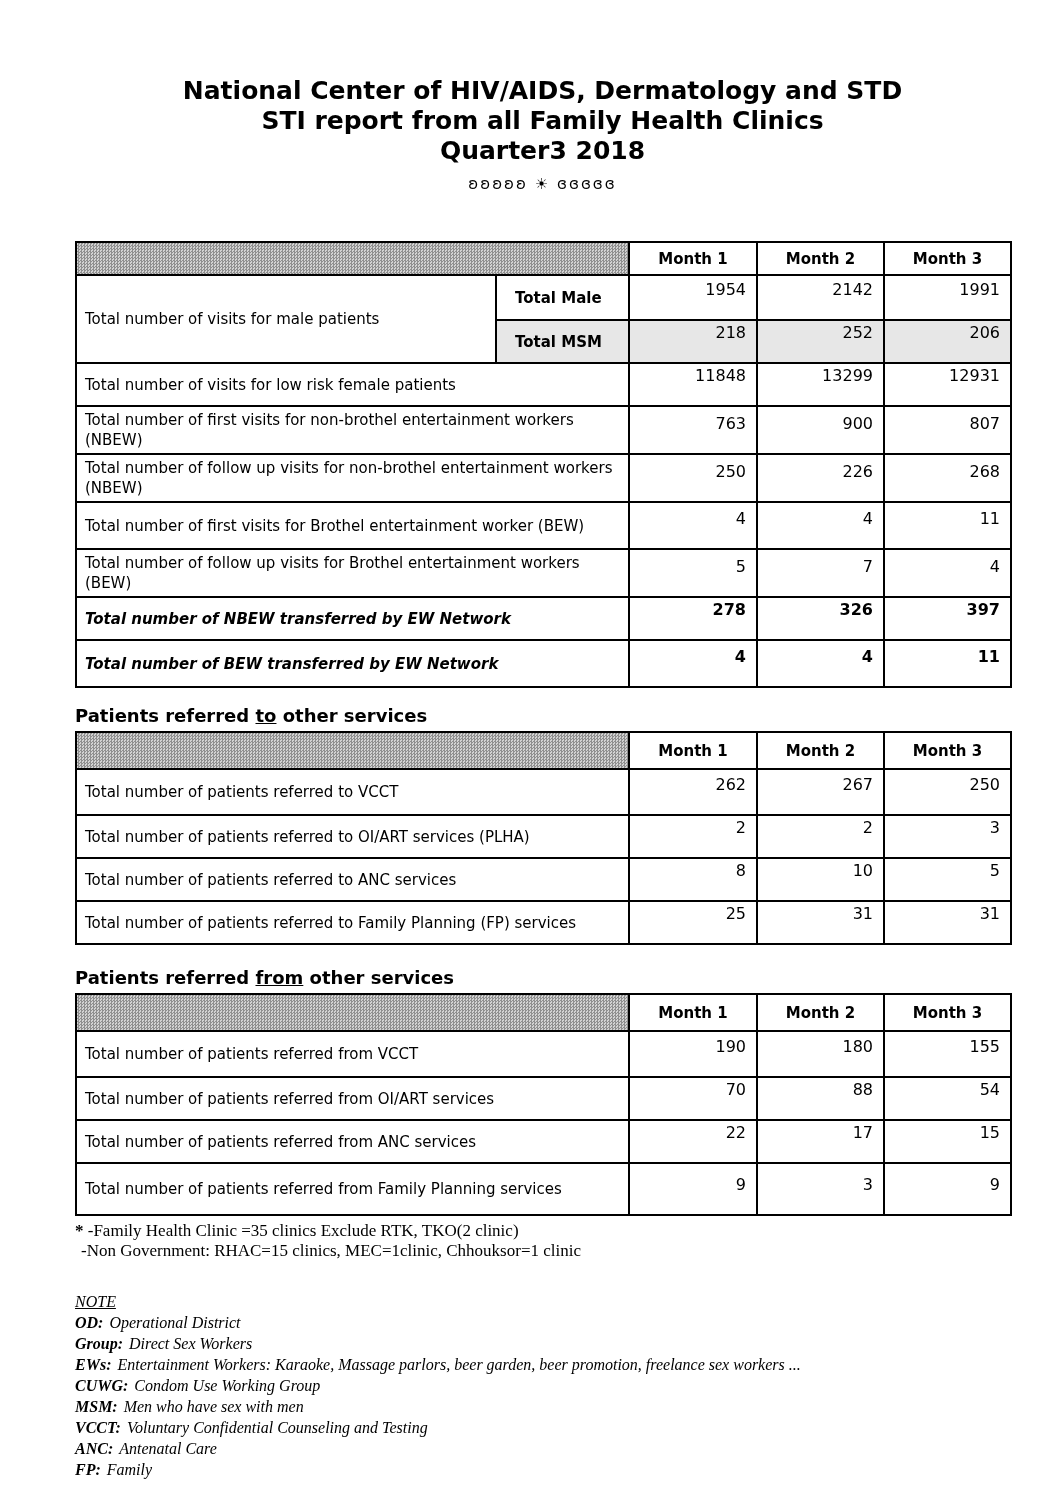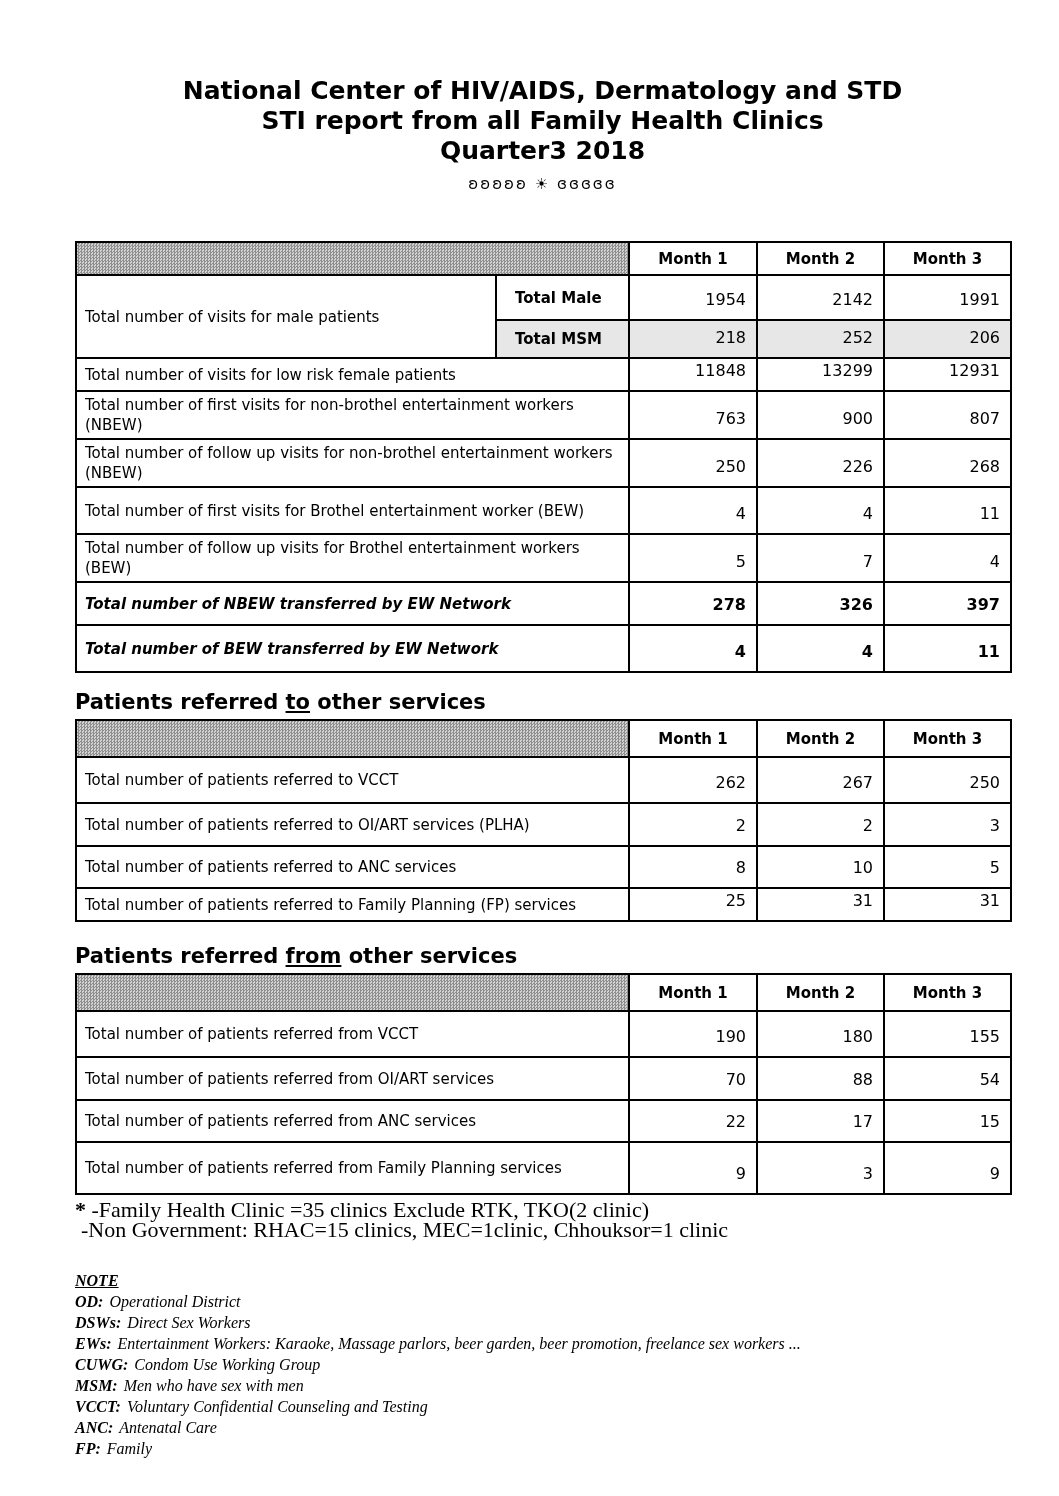--- a/index.html
+++ b/index.html
@@ -21,49 +21,49 @@
   table { border-collapse: collapse; table-layout: fixed; width: 935px; }
   td, th { border: 2px solid #000; padding: 0; overflow: hidden; }
   .hatch {
     background-color: #b5b5b5;
     background-image: repeating-conic-gradient(#8f8f8f 0% 25%, #d2d2d2 0% 50%);
     background-size: 3px 3px;
   }
   th.mon { font-size: 15px; font-weight: bold; text-align: center; vertical-align: middle; background: #fff; }
   td.lbl { font-size: 15px; line-height: 20px; text-align: left; vertical-align: middle; padding: 3px 8px 3px 8px; }
   td.sub { font-size: 15px; font-weight: bold; text-align: left; vertical-align: middle; padding: 3px 18px; }
-  td.val { font-size: 16px; text-align: right; vertical-align: bottom; padding: 2px 10px 10px 2px; }
+  td.val { font-size: 16px; text-align: right; vertical-align: bottom; padding: 2px 10px 20px 2px; }
   tr.grayrow td.sub, tr.grayrow td.val { background: #e7e7e7; }
   tr.boldrow td.lbl { font-weight: bold; font-style: italic; }
   tr.boldrow td.val { font-weight: bold; }
 
   
   .h33{height:33px}.h45{height:45px}.h38{height:38px}.h35{height:24px}
   .h47{height:47px}.h46{height:46px}.h43{height:43px}.h37{height:37px}
   .h42{height:42px}.h44{height:27px}.h40{height:52px}
 
   .section-heading {
-    font-size: 21px; font-weight: bold; margin: 17px 0 5px 0;
+    font-size: 18px; font-weight: bold; margin: 17px 0 5px 0;
   }
   .section-heading .u { text-decoration: underline; }
 
   
   .footnotes {
     font-family: "Liberation Serif", "DejaVu Serif", serif;
-    font-size: 22px; line-height: 20px; margin-top: 5px;
+    font-size: 17px; line-height: 20px; margin-top: 5px;
   }
   .footnotes .star { font-weight: bold; }
   .footnotes .fn2 { padding-left: 6px; }
 
   
   .note {
     font-family: "Liberation Serif", "DejaVu Serif", serif;
     font-style: italic; font-size: 16px; line-height: 21px; margin-top: 30px;
   }
-  .note .note-heading { font-weight: bold; text-decoration: underline; }
+  .note .note-heading { font-weight: normal; text-decoration: underline; }
   .note .abbr { font-weight: bold; margin-right: 6px; }
 </style>
 </head>
 <body>
 
 <div class="page">
 
   <div class="title-block">
     <div class="title-line">National Center of HIV/AIDS, Dermatology and STD</div>
     <div class="title-line">STI report from all Family Health Clinics</div>
@@ -231,21 +231,21 @@
     </table>
 
   <div class="footnotes">
     <div><span class="star">*</span><span> -Family Health Clinic =35 clinics Exclude RTK, TKO(2 clinic)</span></div>
     <div class="fn2">-Non Government: RHAC=15 clinics, MEC=1clinic, Chhouksor=1 clinic</div>
   </div>
 
   <div class="note">
     <div class="note-heading">NOTE</div>
     <div><span class="abbr">OD:</span><span>Operational District</span></div>
-    <div><span class="abbr">DSWs:</span><span>Direct Sex Workers</span></div>
+    <div><span class="abbr">Group:</span><span>Direct Sex Workers</span></div>
     <div><span class="abbr">EWs:</span><span>Entertainment Workers: Karaoke, Massage parlors, beer garden, beer promotion, freelance sex workers ...</span></div>
     <div><span class="abbr">CUWG:</span><span>Condom Use Working Group</span></div>
     <div><span class="abbr">MSM:</span><span>Men who have sex with men</span></div>
     <div><span class="abbr">VCCT:</span><span>Voluntary Confidential Counseling and Testing</span></div>
     <div><span class="abbr">ANC:</span><span>Antenatal Care</span></div>
     <div><span class="abbr">FP:</span><span>Family</span></div>
   </div>
 
 </div>
 

